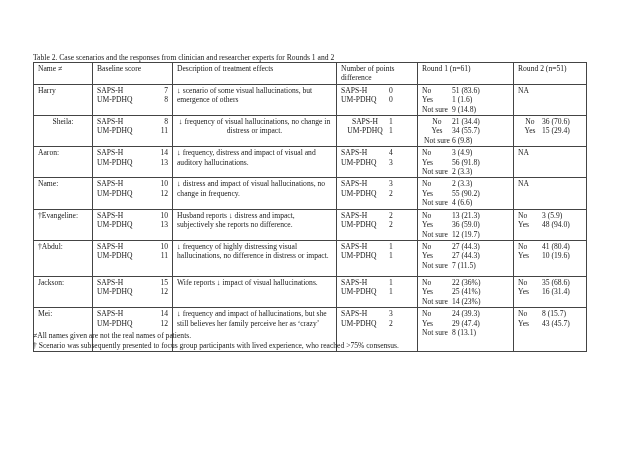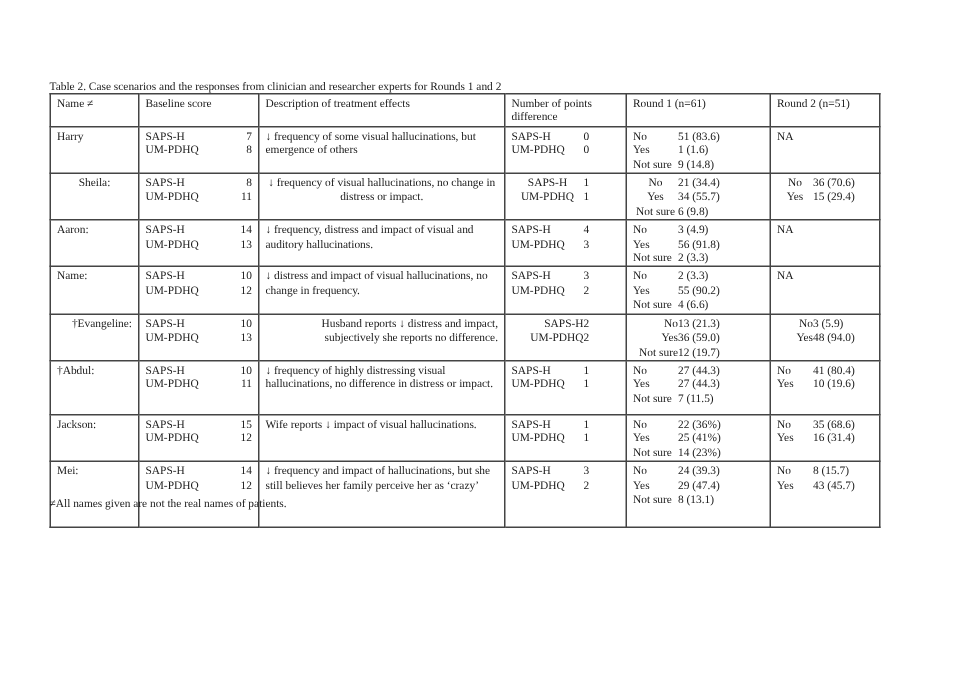--- a/index.html
+++ b/index.html
@@ -46,21 +46,21 @@
         <td>
           <div class="score-line">
             <span>SAPS-H</span>
             <span>7</span>
           </div>
           <div class="score-line">
             <span>UM-PDHQ</span>
             <span>8</span>
           </div>
         </td>
-        <td>↓ frequency of some visual hallucinations, but emergence of others</td>
+        <td>↓ scenario of some visual hallucinations, but emergence of others</td>
         <td>
           <div class="score-line" style="justify-content: flex-start;">
             <span style="width: 48px;">SAPS-H</span>
             <span>0</span>
           </div>
           <div class="score-line" style="justify-content: flex-start;">
             <span style="width: 48px;">UM-PDHQ</span>
             <span>0</span>
           </div>
         </td>
@@ -199,21 +199,21 @@
             <span class="lab">Yes</span>
             <span class="val">55 (90.2)</span>
           </div>
           <div class="resp-line">
             <span class="lab">Not sure</span>
             <span class="val">4 (6.6)</span>
           </div>
         </td>
         <td>NA</td>
       </tr>
-      <tr style="height: 25px; text-align: right;">
+      <tr style="height: 25px;">
         <td>†Evangeline:</td>
         <td>
           <div class="score-line">
             <span>SAPS-H</span>
             <span>10</span>
           </div>
           <div class="score-line">
             <span>UM-PDHQ</span>
             <span>13</span>
           </div>
@@ -396,13 +396,14 @@
             <span class="lab">Yes</span>
             <span class="val">43 (45.7)</span>
           </div>
         </td>
       </tr>
     </tbody>
 </table>
 
 <div class="footnotes">
   <div>≠All names given are not the real names of patients.</div>
+  <div>† Scenario was subsequently presented to focus group participants with lived experience,  who reached &gt;75% consensus.</div>
 </div>
 
 </body></html>

